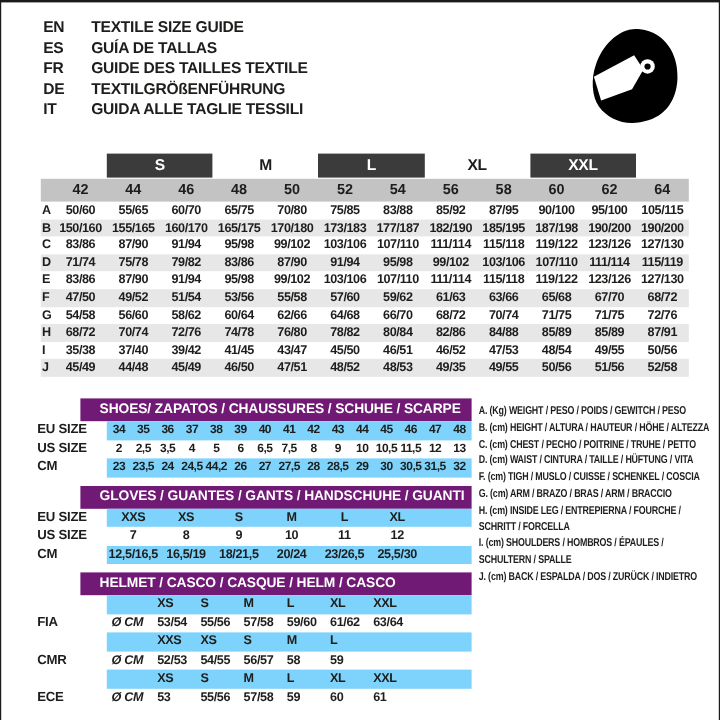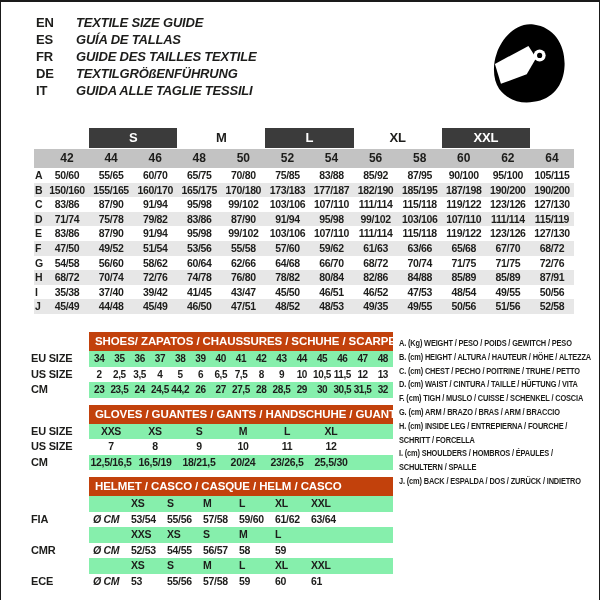--- a/index.html
+++ b/index.html
@@ -6,46 +6,46 @@
   .page{
     position:relative;width:600px;height:600px;background:#ffffff;
     font-family:"Liberation Sans","DejaVu Sans",sans-serif;color:#1d1d1b;
     border-top:2px solid #1a1a1a;border-left:1px solid #1a1a1a;border-right:1px solid #1a1a1a;
     box-sizing:border-box;overflow:hidden;
   }
   
   .lang-list{position:absolute;left:35px;top:12px;}
   .lang-row{display:flex;height:17px;line-height:17px;}
   .lang-code{width:40px;font-size:13px;font-weight:700;letter-spacing:-0.2px;}
-  .lang-text{font-size:13px;font-weight:700;letter-spacing:-0.2px;white-space:nowrap;font-style:italic;}
+  .lang-text{font-size:13px;font-weight:700;letter-spacing:-0.2px;white-space:nowrap;}
   .helmet-logo{position:absolute;left:481px;top:17px;width:86px;height:90px;}
   
   .main-table{position:absolute;left:33px;top:126px;width:540px;}
   .trow{display:grid;grid-template-columns:11px repeat(12,1fr);}
   .group-row{height:20px;margin-bottom:1px;}
   .gcell{font-size:13px;font-weight:700;line-height:20px;text-align:center;letter-spacing:-0.2px;}
   .gcell.dark{background:#3b3b3b;color:#ffffff;}
   .num-row{background:#c3c3c3;height:19px;}
   .num-row .cell{line-height:19px;font-size:12px;font-weight:700;text-align:center;}
   .data-row{height:14.6px;}
   .data-row.alt{background:#e7e7e7;}
   .data-row .cell{line-height:14.6px;font-size:10.5px;font-weight:700;text-align:center;white-space:nowrap;letter-spacing:-0.35px;}
   .cell.letter{text-align:left;padding-left:1px;letter-spacing:0;}
   
   .bottom-tables{position:absolute;left:30px;top:330px;width:362px;}
   .btable{margin-bottom:7px;}
   .btable .title{
-    margin-left:58px;height:19px;background:#c2410c;color:#fff;
-    font-size:11.5px;font-weight:700;line-height:19px;padding-left:6px;
+    margin-left:36px;height:19px;background:#701a75;color:#fff;
+    font-size:11.5px;font-weight:700;line-height:19px;padding-left:16px;
     letter-spacing:-0.1px;white-space:nowrap;
   }
   .srow{display:flex;height:15.5px;}
   .row-label{width:58px;font-size:11px;font-weight:700;line-height:15.5px;letter-spacing:-0.2px;white-space:nowrap;}
   .band{flex:1;display:grid;}
-  .srow.gray .band{background:#86efac;}
+  .srow.gray .band{background:#7dd3fc;}
   .bcell{font-size:10.5px;font-weight:700;line-height:15.5px;text-align:center;white-space:nowrap;letter-spacing:-0.3px;}
   .shoes-cells{grid-template-columns:repeat(15,1fr);}
   .shoes-cells .bcell{font-size:10px;letter-spacing:-0.4px;}
   .gloves-cells{grid-template-columns:repeat(6,44px);}
   .helmet-cells{grid-template-columns:42px repeat(6,36px);}
   .helmet-cells .bcell{text-align:left;}
   .helmet-cells .bcell.unit{padding-left:4px;font-style:italic;}
   
   .legend{position:absolute;left:398px;top:334px;width:200px;}
   .legend-line{

